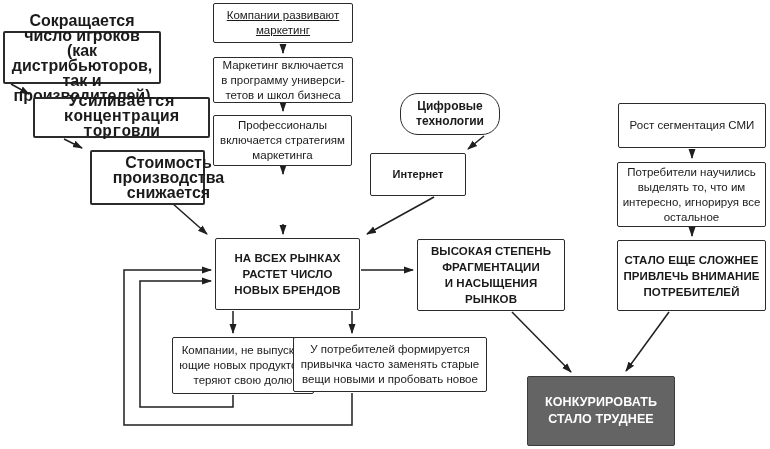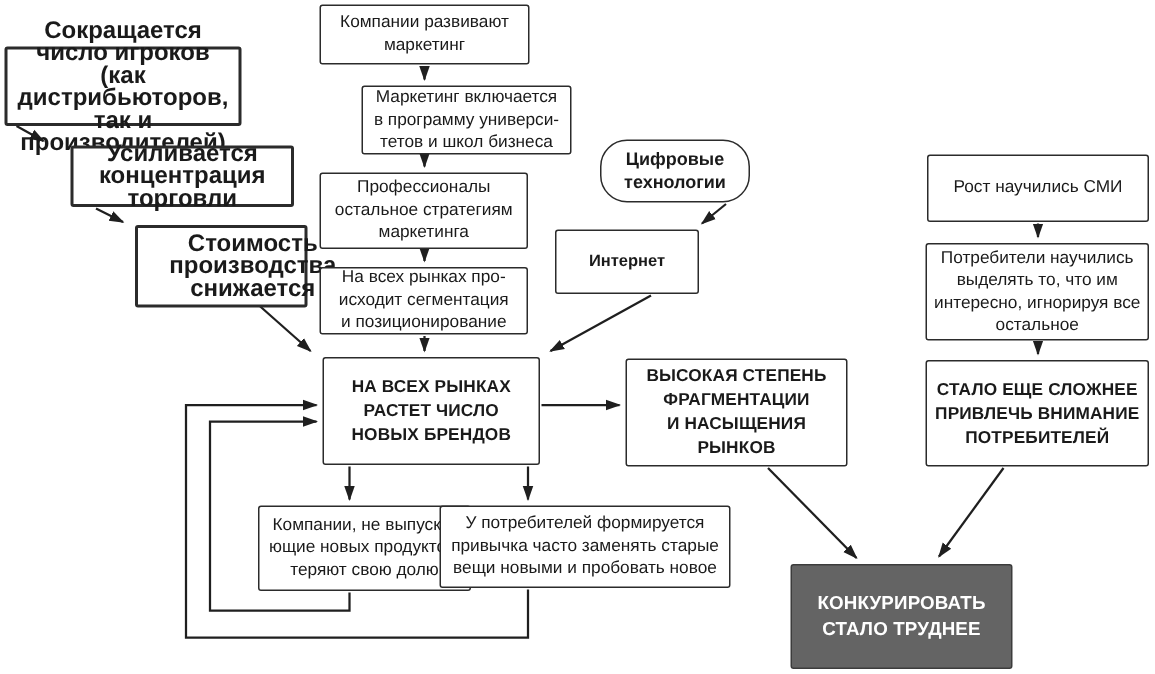--- a/index.html
+++ b/index.html
@@ -61,57 +61,54 @@
       <line x1="692" y1="228" x2="692" y2="236" marker-end="url(#ah)"></line>
       <line x1="512" y1="312" x2="571" y2="372" marker-end="url(#ah)"></line>
       <line x1="669" y1="312" x2="626" y2="371" marker-end="url(#ah)"></line>
     </g>
   </svg>
 
   <div class="box thick bold sm" style="left:3px;top:31px;width:158px;height:53px;">Сокращается число игроков
 (как дистрибьюторов,
 так и производителей)</div>
 
-  <div class="box thick bold sm" style="left:47px;top:97px;width:149px;height:41px;">Усиливается
+  <div class="box thick bold sm" style="left:33px;top:97px;width:177px;height:41px;font-family:Liberation Mono, monospace;">Усиливается
 концентрация торговли</div>
 
   <div class="box thick bold sm" style="left:90px;top:150px;width:115px;height:55px;padding-left:44px;">Стоимость
 производства
 снижается</div>
 
-  <div class="box" style="left:213px;top:3px;width:140px;height:40px;">Компании развивают
+  <div class="box" style="left:213px;top:3px;width:140px;height:40px;text-decoration:underline;">Компании развивают
 маркетинг</div>
 
-  <div class="box" style="left:213px;top:57px;width:140px;height:46px;margin-left:28px;">Маркетинг включается
+  <div class="box" style="left:213px;top:57px;width:140px;height:46px;">Маркетинг включается
 в программу универси-
 тетов и школ бизнеса</div>
 
   <div class="box" style="left:213px;top:115px;width:139px;height:51px;">Профессионалы
-остальное стратегиям
+включается стратегиям
 маркетинга</div>
 
-  <div class="box" style="left:213px;top:178px;width:139px;height:45px;">На всех рынках про-
-исходит сегментация
-и позиционирование</div>
 
   <div class="box caps" style="left:215px;top:238px;width:145px;height:72px;">НА ВСЕХ РЫНКАХ
 РАСТЕТ ЧИСЛО
 НОВЫХ БРЕНДОВ</div>
 
   <div class="box bold" style="left:400px;top:93px;width:100px;height:42px;font-size:12px;border-radius:18px;">Цифровые
 технологии</div>
 
   <div class="box bold" style="left:370px;top:153px;width:96px;height:43px;font-size:11px;">Интернет</div>
 
   <div class="box caps" style="left:417px;top:239px;width:148px;height:72px;">ВЫСОКАЯ СТЕПЕНЬ
 ФРАГМЕНТАЦИИ
 И НАСЫЩЕНИЯ
 РЫНКОВ</div>
 
-  <div class="box" style="left:618px;top:103px;width:148px;height:45px;">Рост научились СМИ</div>
+  <div class="box" style="left:618px;top:103px;width:148px;height:45px;">Рост сегментация СМИ</div>
 
   <div class="box" style="left:617px;top:162px;width:149px;height:65px;">Потребители научились
 выделять то, что им
 интересно, игнорируя все
 остальное</div>
 
   <div class="box caps" style="left:617px;top:240px;width:149px;height:71px;">СТАЛО ЕЩЕ СЛОЖНЕЕ
 ПРИВЛЕЧЬ ВНИМАНИЕ
 ПОТРЕБИТЕЛЕЙ</div>
 

